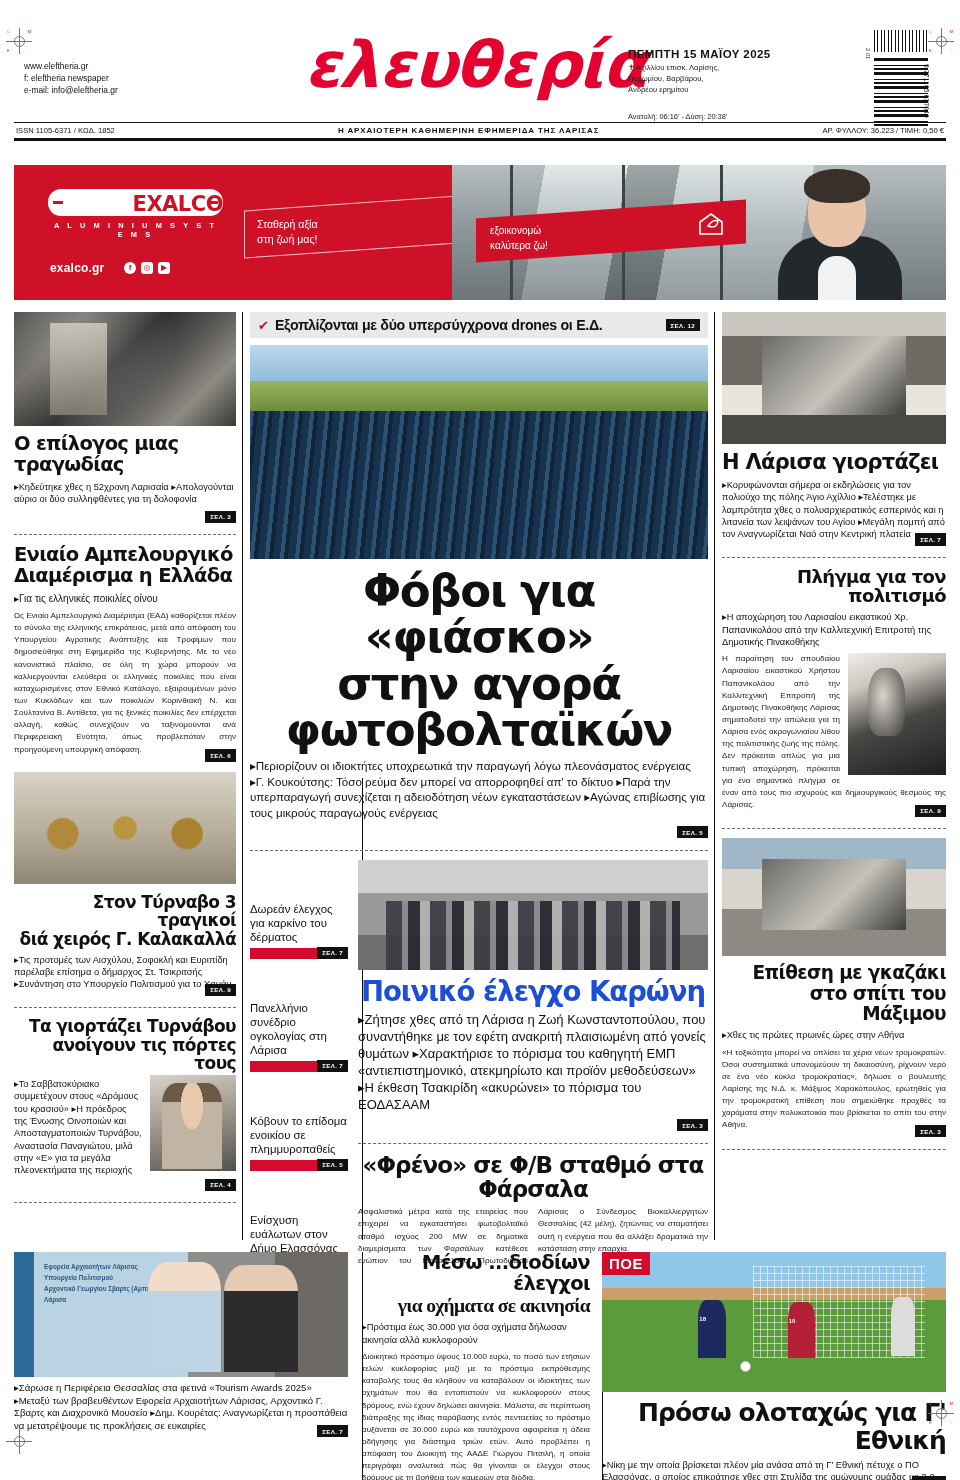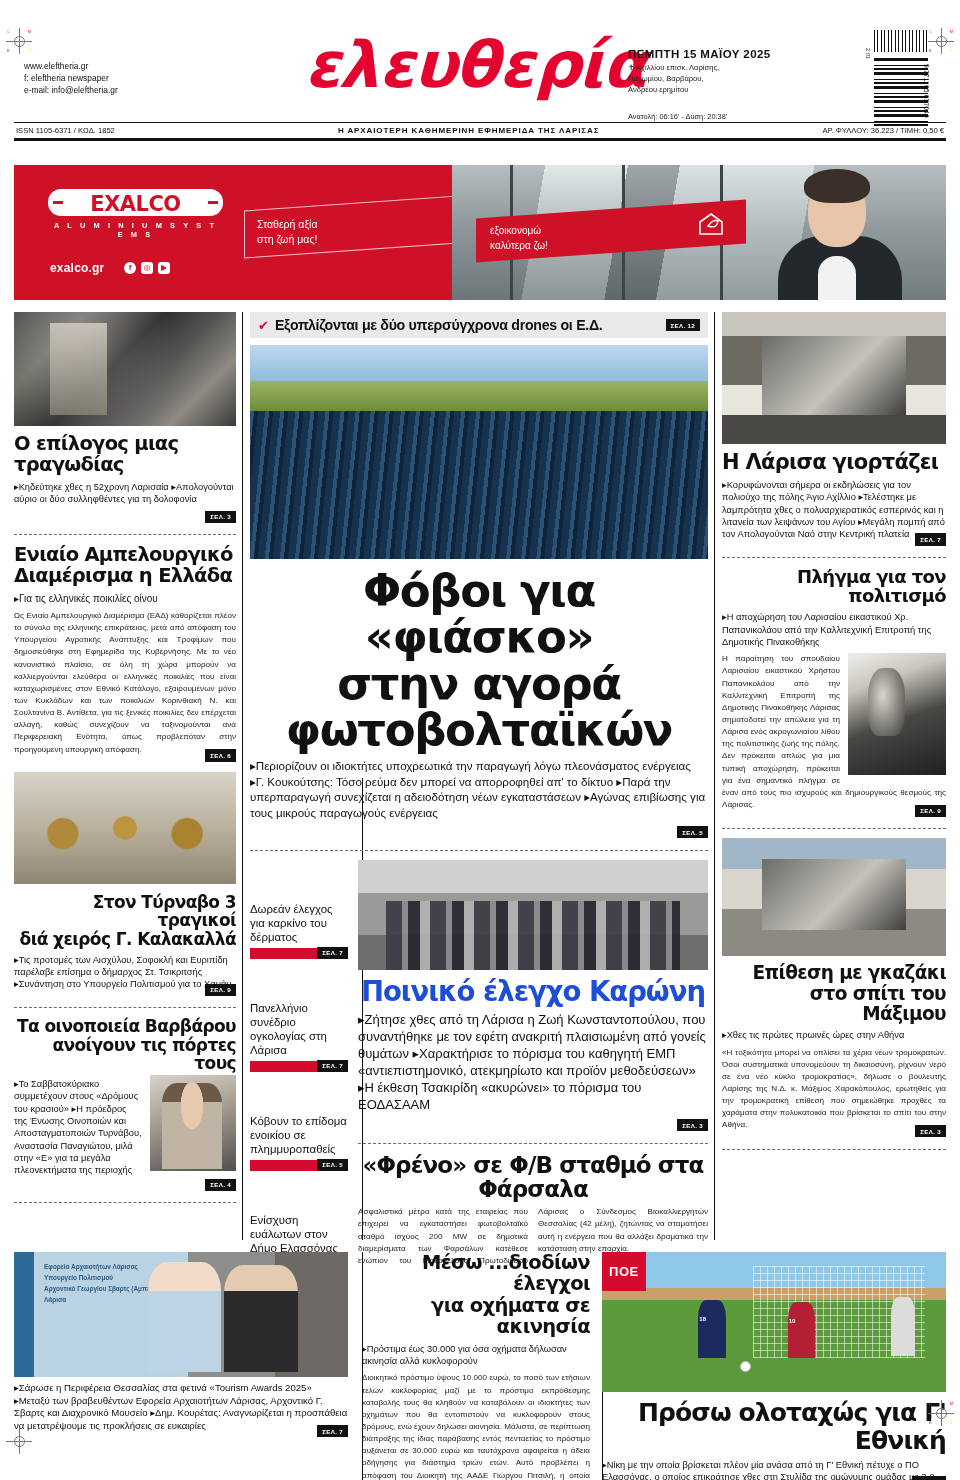--- a/index.html
+++ b/index.html
@@ -57,21 +57,21 @@
     font-size:7.6px; padding:3px 2px 3px 2px; color:#111; }
   .mh-tag{ font-size:8px; font-weight:bold; letter-spacing:.9px; color:#111; }
   .mh-rule-bot{ border-top:1.2px solid #111; border-bottom:2.6px solid #111; height:2px; }
 
   
   .ad{ position:absolute; left:14px; top:165px; width:932px; height:135px; display:flex; background:#c8102e; overflow:hidden; }
   .ad-left{ width:47%; position:relative; background:#cf1127; }
   .ad-logo-box{ position:absolute; left:34px; top:24px; width:175px; height:27px; background:#fff; border-radius:13px; }
   .ad-logo-box .bar-l,.ad-logo-box .bar-r{ position:absolute; top:12px; width:10px; height:3px; background:#cf1127;}
   .ad-logo-box .bar-l{ left:5px;} .ad-logo-box .bar-r{ right:5px;}
-  .ad-logo-txt{ position:absolute; left:0; right:0; top:3px; text-align:center;
+  .ad-logo-txt{ position:absolute; left:0; right:0; top:3px; text-align:right;
     color:#cf1127; font-weight:bold; font-size:21px; letter-spacing:-.5px; font-family:"DejaVu Sans",sans-serif;}
   .ad-sub{ position:absolute; left:34px; top:56px; width:175px; text-align:center;
     color:#fff; font-size:7.4px; letter-spacing:3.1px; font-weight:bold; }
   .ad-url{ position:absolute; left:36px; top:96px; color:#fff; font-size:12px; font-weight:bold; letter-spacing:.2px;}
   .ad-social{ position:absolute; left:110px; top:97px; display:flex; gap:5px; }
   .soc{ width:12px; height:12px; border-radius:50%; background:#fff; color:#cf1127;
     font-size:8px; line-height:12px; text-align:center; font-weight:bold; }
   .soc.sq{ border-radius:3px; }
   .ad-slogan1{ position:absolute; left:230px; top:38px; width:215px; height:48px;
     border:1.2px solid #f5bfc6; transform: skewY(-4deg); }
@@ -215,21 +215,21 @@
   .brief{ margin-bottom:9px;margin-top:42px; }
   .brief .bt{ font-size:11.4px; line-height:1.23; color:#111; }
   .brief .bbar{ margin-top:4px; height:11px; background:#d40b2c; position:relative; }
   .brief .bbar .pg{ position:absolute; right:0; top:-1px; }
 
   .flexrow{ display:flex; gap:10px; }
 
   .wine-photo{ width:86px; height:96px; float:right; margin:2px 0 4px 8px; }
 
   .poe{ position:absolute; left:0; top:0; background:#d40b2c; color:#fff;
-    font-size:13px; font-weight:bold; padding:12px 7px; letter-spacing:.5px; z-index:3; }
+    font-size:15px; font-weight:bold; padding:3px 7px; letter-spacing:.5px; z-index:3; }
 
   .col-div{ position:absolute; background:#111; width:1px; }
 </style>
 </head>
 <body>
 
 <div class="page">
 
   <div class="masthead">
 
@@ -358,21 +358,21 @@
       <div>
         <h2 class="mid" style="margin-top:9px;">Στον Τύρναβο 3 τραγικοί</h2>
         <h2 class="mid">διά χειρός Γ. Καλακαλλά</h2>
         <div class="bul sm">▸Τις προτομές των Αισχύλου, Σοφοκλή και Ευριπίδη παρέλαβε επίσημα ο δήμαρχος Στ. Τσικριτσής ▸Συνάντηση στο Υπουργείο Πολιτισμού για το Χαμάμ</div>
         <div class="pg-wrap" style="margin-top:-11px;"><span class="pg">ΣΕΛ. 9</span></div>
       </div>
 
       <div class="dashed"></div>
 
       <div>
-        <h2 class="mid">Τα οινοποιεία Βαρβάρου</h2>
+        <h2 class="mid">Τα γιορτάζει Τυρνάβου</h2>
         <h2 class="mid">ανοίγουν τις πόρτες τους</h2>
         <div class="ph ph-woman wine-photo"></div>
         <div class="bul sm">▸Το Σαββατοκύριακο συμμετέχουν στους «Δρόμους του κρασιού» ▸Η πρόεδρος της Ένωσης Οινοποιών και Αποσταγματοποιών Τυρνάβου, Αναστασία Παναγιώτου, μιλά στην «Ε» για τα μεγάλα πλεονεκτήματα της περιοχής</div>
         <div class="pg-wrap" style="clear:both; margin-top:-11px;"><span class="pg">ΣΕΛ. 4</span></div>
       </div>
 
       <div class="dashed"></div>
     </div>
 
     <div class="col-m">
@@ -449,21 +449,21 @@
       </div>
     </div>
 
     <div class="col-r">
 
       <div class="ph ph-home" style="height:132px;
         background:linear-gradient(180deg,#c9c6bf 0 18%, #6d6a64 18% 55%, #e8e5dc 55% 78%, #4a4844 78% 100%);"></div>
 
       <div>
         <h2 class="big" style="margin-top:7px; font-size:21px;">Η Λάρισα γιορτάζει</h2>
-        <div class="bul sm">▸Κορυφώνονται σήμερα οι εκδηλώσεις για τον πολιούχο της πόλης Άγιο Αχίλλιο ▸Τελέστηκε με λαμπρότητα χθες ο πολυαρχιερατικός εσπερινός και η λιτανεία των λειψάνων του Αγίου ▸Μεγάλη πομπή από τον Απολογούνται Ναό στην Κεντρική πλατεία</div>
+        <div class="bul sm">▸Κορυφώνονται σήμερα οι εκδηλώσεις για τον πολιούχο της πόλης Άγιο Αχίλλιο ▸Τελέστηκε με λαμπρότητα χθες ο πολυαρχιερατικός εσπερινός και η λιτανεία των λειψάνων του Αγίου ▸Μεγάλη πομπή από τον Αναγνωρίζεται Ναό στην Κεντρική πλατεία</div>
         <div class="pg-wrap" style="margin-top:-11px;"><span class="pg">ΣΕΛ. 7</span></div>
       </div>
 
       <div class="dashed"></div>
 
       <div>
         <h2 class="mid" style="font-size:18px;">Πλήγμα για τον πολιτισμό</h2>
         <div class="bul sm">▸Η αποχώρηση του Λαρισαίου εικαστικού Χρ. Παπανικολάου από την Καλλιτεχνική Επιτροπή της Δημοτικής Πινακοθήκης</div>
         <div class="ph ph-gallery" style="width:98px; height:122px; float:right; margin:5px 0 3px 8px;"></div>
         <div class="body-txt">Η παραίτηση του σπουδαίου Λαρισαίου εικαστικού Χρήστου Παπανικολάου από την Καλλιτεχνική Επιτροπή της Δημοτικής Πινακοθήκης Λάρισας σηματοδοτεί την απώλεια για τη Λάρισα ενός ακρογωνιαίου λίθου της πολιτιστικής ζωής της πόλης. Δεν πρόκειται απλώς για μια τυπική αποχώρηση, πρόκειται για ένα σημαντικό πλήγμα σε έναν από τους πιο ισχυρούς και δημιουργικούς θεσμούς της Λάρισας.</div>
@@ -497,21 +497,21 @@
 Λάρισα</div>
         <div class="figA"></div>
           <div class="figB"></div>
       </div>
       <div class="bul" style="font-size:9.6px;">▸Σάρωσε η Περιφέρεια Θεσσαλίας στα φετινά «Tourism Awards 2025» ▸Μεταξύ των βραβευθέντων Εφορεία Αρχαιοτήτων Λάρισας, Αρχοντικό Γ. Σβαρτς και Διαχρονικό Μουσείο ▸Δημ. Κουρέτας: Αναγνωρίζεται η προσπάθεια να μετατρέψουμε τις προκλήσεις σε ευκαιρίες</div>
       <div class="pg-wrap" style="margin-top:-11px;"><span class="pg">ΣΕΛ. 7</span></div>
     </div>
 
     <div style="position:absolute; left:348px; top:0; width:228px;">
       <h2 class="mid" style="font-size:19.5px;">Μέσω ...διοδίων έλεγχοι</h2>
-      <h2 class="mid" style="font-size:19.5px;">για οχήματα σε ακινησία</h2>
+      <h2 class="mid" style="font-size:19.5px;font-family:Liberation Serif, serif;">για οχήματα σε ακινησία</h2>
       <div class="bul sm">▸Πρόστιμα έως 30.000 για όσα οχήματα δήλωσαν ακινησία αλλά κυκλοφορούν</div>
       <div class="body-txt">Διοικητικό πρόστιμο ύψους 10.000 ευρώ, το ποσό των ετήσιων τελών κυκλοφορίας μαζί με το πρόστιμο εκπρόθεσμης καταβολής τους θα κληθούν να καταβάλουν οι ιδιοκτήτες των οχημάτων που θα εντοπιστούν να κυκλοφορούν στους δρόμους, ενώ έχουν δηλώσει ακινησία. Μάλιστα, σε περίπτωση διάπραξης της ίδιας παράβασης εντός πενταετίας το πρόστιμο αυξάνεται σε 30.000 ευρώ και ταυτόχρονα αφαιρείται η άδεια οδήγησης για διάστημα τριών ετών. Αυτό προβλέπει η απόφαση του Διοικητή της ΑΑΔΕ Γιώργου Πιτσιλή, η οποία περιγράφει αναλυτικά πώς θα γίνονται οι έλεγχοι στους δρόμους με τη βοήθεια των καμερών στα διόδια.</div>
 
     </div>
 
     <div style="position:absolute; left:588px; top:0; width:344px;">
       <div class="ph ph-football" style="height:140px;">
         <span class="poe">ΠΟΕ</span>
         <div class="net"></div>
         <div class="p1"></div>

